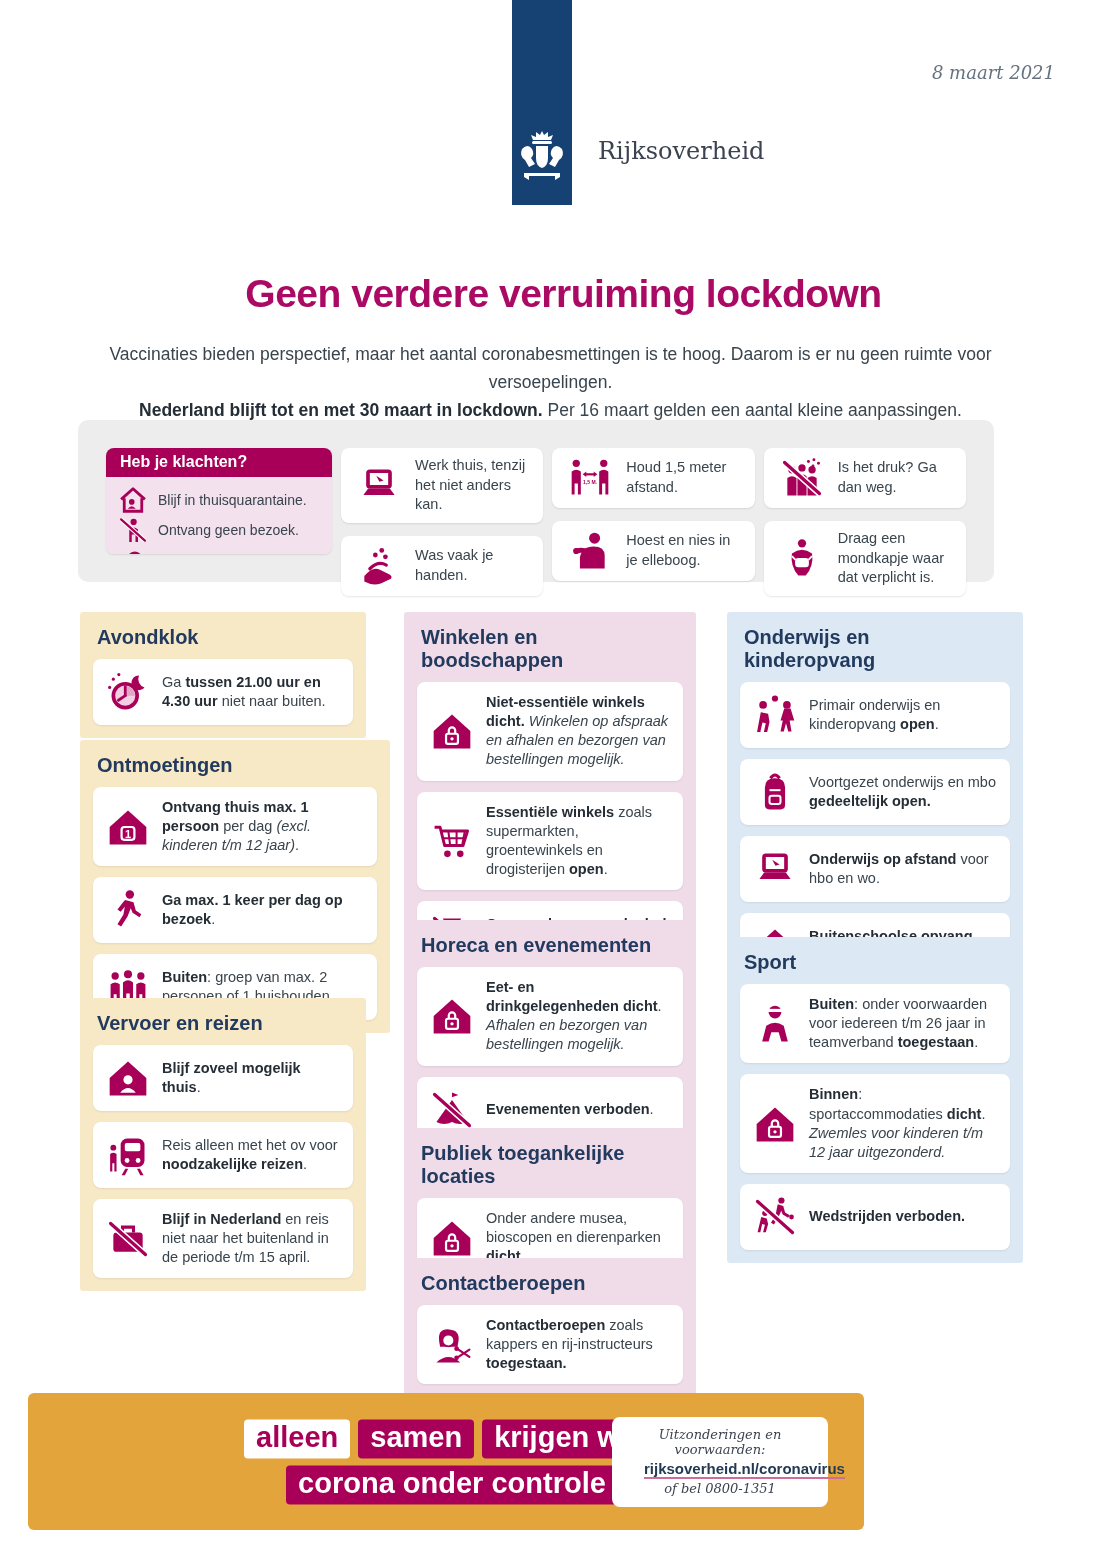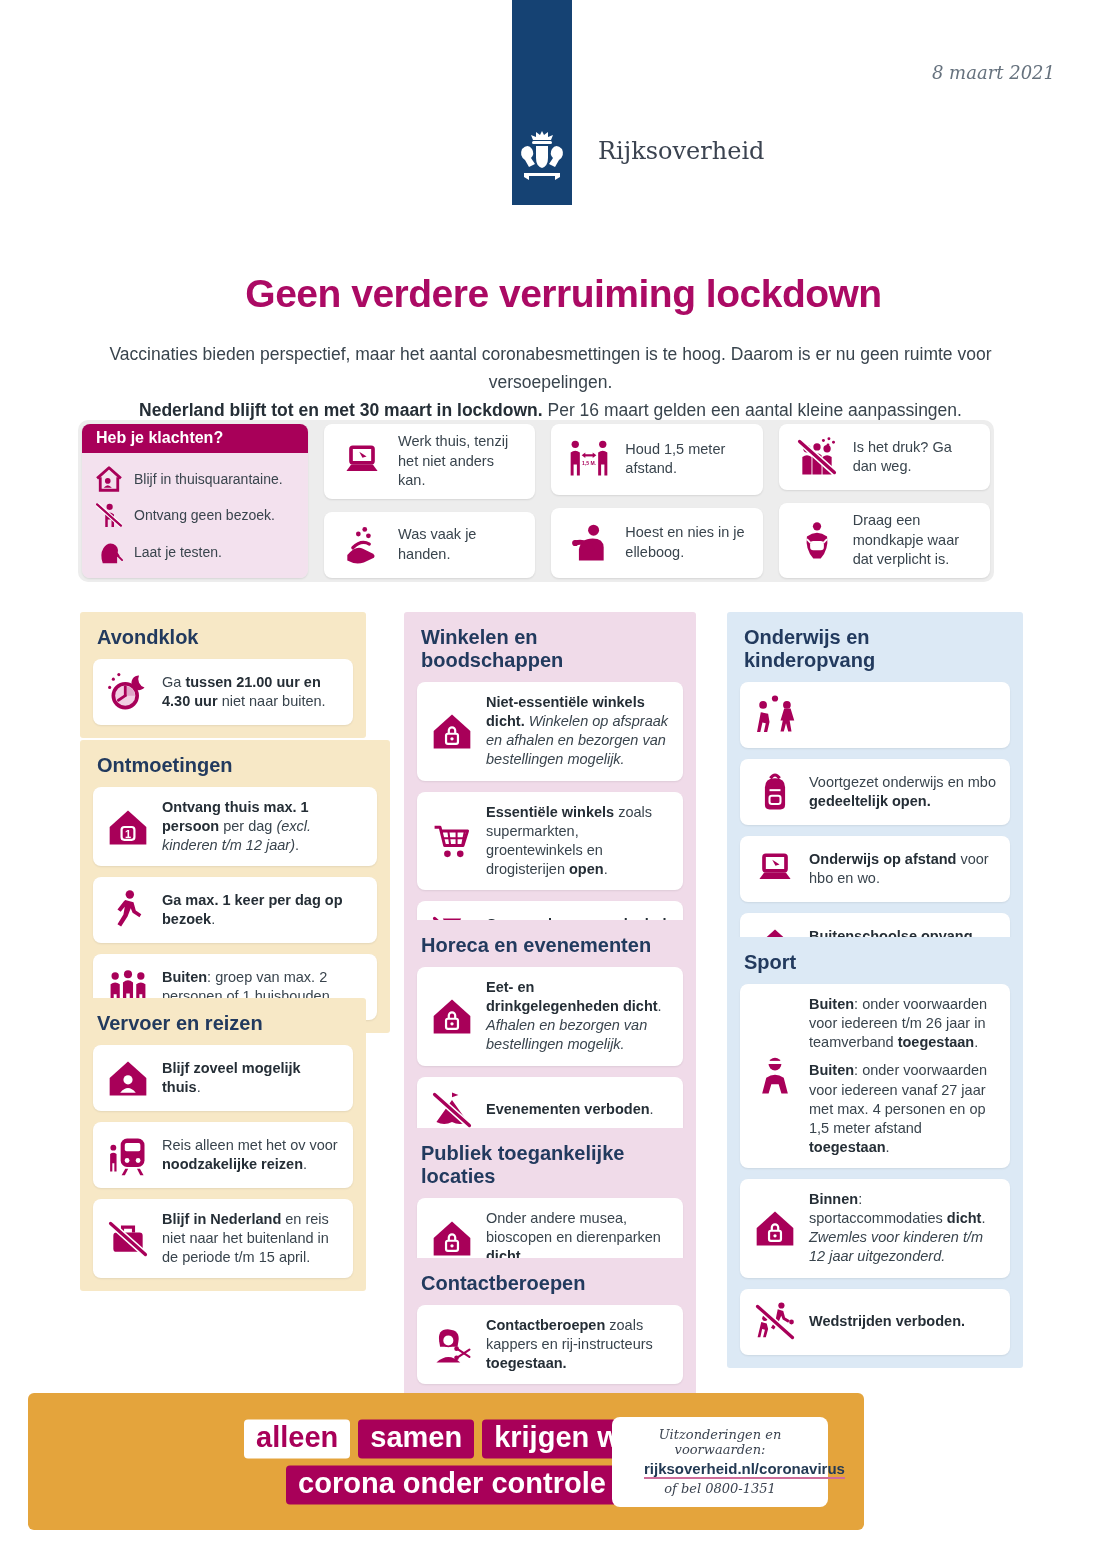--- a/index.html
+++ b/index.html
@@ -15,21 +15,21 @@
   .date { position:absolute; right:46px; top:62px; font-family:"DejaVu Serif", serif; font-style:italic; font-size:18px; color:#66727e; }
 
   .title { position:absolute; left:13px; top:272px; width:100%; text-align:center;
            font-size:39px; font-weight:bold; color:#ab0a64; letter-spacing:-0.5px; }
   .intro { position:absolute; left:60px; top:340px; width:981px; text-align:center;
            font-size:17.5px; line-height:1.6; color:#39444d; }
   .intro b, .card b, .kl-item b { color:#252e36; }
 
   
   .top-panel { position:absolute; left:78px; top:420px; width:916px; height:162px;
-               background:#ededed; border-radius:10px; padding:4px; display:flex; gap:16px; }
+               background:#ededed; border-radius:10px; padding:28px; display:flex; gap:9px; }
   .klachten { width:226px; display:flex; flex-direction:column; border-radius:8px; overflow:hidden;
               box-shadow:0 1px 2px rgba(0,0,0,.10); }
   .klachten-header { background:#a80059; color:#fff; font-weight:bold; font-size:16px;
                      padding:5px 14px 6px; }
   .klachten-body { background:#f3e1ee; flex:1; padding:8px 12px; display:flex; flex-direction:column; justify-content:space-around; }
   .kl-item { display:flex; align-items:center; gap:10px; font-size:14px; color:#39444d; }
   .kl-item .icon { width:30px; height:30px; flex:0 0 30px; }
 
   .basics-col { flex:1; display:flex; flex-direction:column; gap:13px; }
   .bcard { flex:1; background:#fff; border-radius:8px; box-shadow:0 1px 2px rgba(0,0,0,.10);
@@ -454,20 +454,23 @@
           <svg viewBox="0 0 48 48">
             <g fill="#a80059">
               <circle cx="24" cy="6" r="3.4"></circle>
               <circle cx="11" cy="13" r="4.2"></circle>
               <path d="M6 34 l2.5 -13 8 1.5 1.5 9 -2.5 11 h-3.6 l2 -9.5 -3.6 -0.8 -2.3 10.3 H4.4 Z"></path>
               <circle cx="37" cy="13" r="4.2"></circle>
               <path d="M30 30 l4 -13 7 0 4 13 -5 0 2 12 h-3.6 l-2.4 -9 -2.4 9 H30 l2.5 -12 z"></path>
             </g>
           </svg>
         </span>
+      <div class="txt">
+          <p>Primair onderwijs en kinderopvang <b>open</b>.</p>
+        </div>
     </div>
     <div class="card">
       <span class="icon">
           <svg viewBox="0 0 48 48">
             <path d="M13 19 q0 -10 11 -10 q11 0 11 10 v19 q0 5 -5 5 H18 q-5 0 -5 -5 z" fill="#a80059"></path>
             <path d="M19 9 q5 -7 10 0" fill="none" stroke="#a80059" stroke-width="3.4"></path>
             <rect x="18" y="28" width="12" height="9" rx="2.5" fill="none" stroke="#fff" stroke-width="2.2"></rect>
             <line x1="18" y1="22" x2="30" y2="22" stroke="#fff" stroke-width="2.2"></line>
           </svg>
         </span>
@@ -507,21 +510,20 @@
     <div class="card" style="align-items:flex-start">
       <span class="icon">
           <svg viewBox="0 0 48 48">
             <circle cx="24" cy="11" r="7" fill="#a80059"></circle>
             <rect x="16" y="7.5" width="16" height="3.4" fill="#fff"></rect>
             <path d="M10 43 l4.5 -17 q9.5 -7 19 0 L38 43 h-7 l-3 -10 h-8 l-3 10 z" fill="#a80059"></path>
           </svg>
         </span>
       <div class="txt">
         <p><b>Buiten</b>: onder voorwaarden voor iedereen t/m 26 jaar in teamverband <b>toegestaan</b>.</p>
-        <p><b>Buiten</b>: onder voorwaarden voor iedereen vanaf 27 jaar met max. 4 personen en op 1,5 meter afstand <b>toegestaan</b>.</p>
       </div>
     </div>
     <div class="card">
       <span class="icon">
           <svg viewBox="0 0 48 48">
             <path d="M4 24 L24 6 L44 24 V43 H4 Z" fill="#a80059"></path>
             <rect x="17.5" y="27" width="13" height="11" rx="2" fill="none" stroke="#fff" stroke-width="2.4"></rect>
             <path d="M20.5 27 v-3.5 a3.5 3.5 0 0 1 7 0 V27" fill="none" stroke="#fff" stroke-width="2.4"></path>
             <circle cx="24" cy="32.5" r="1.8" fill="#fff"></circle>
           </svg>

